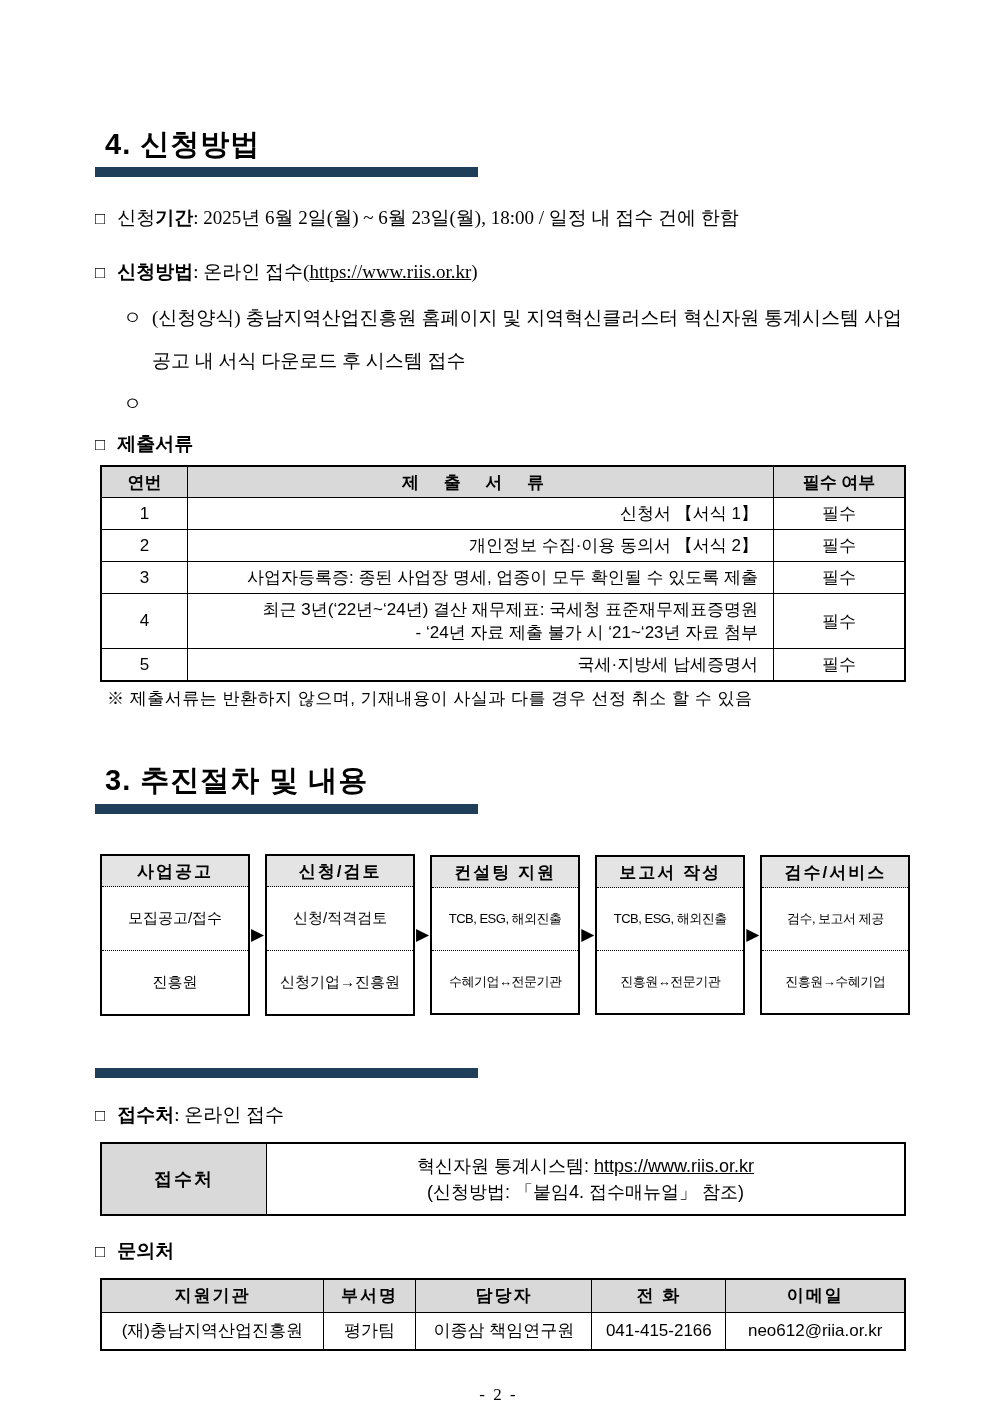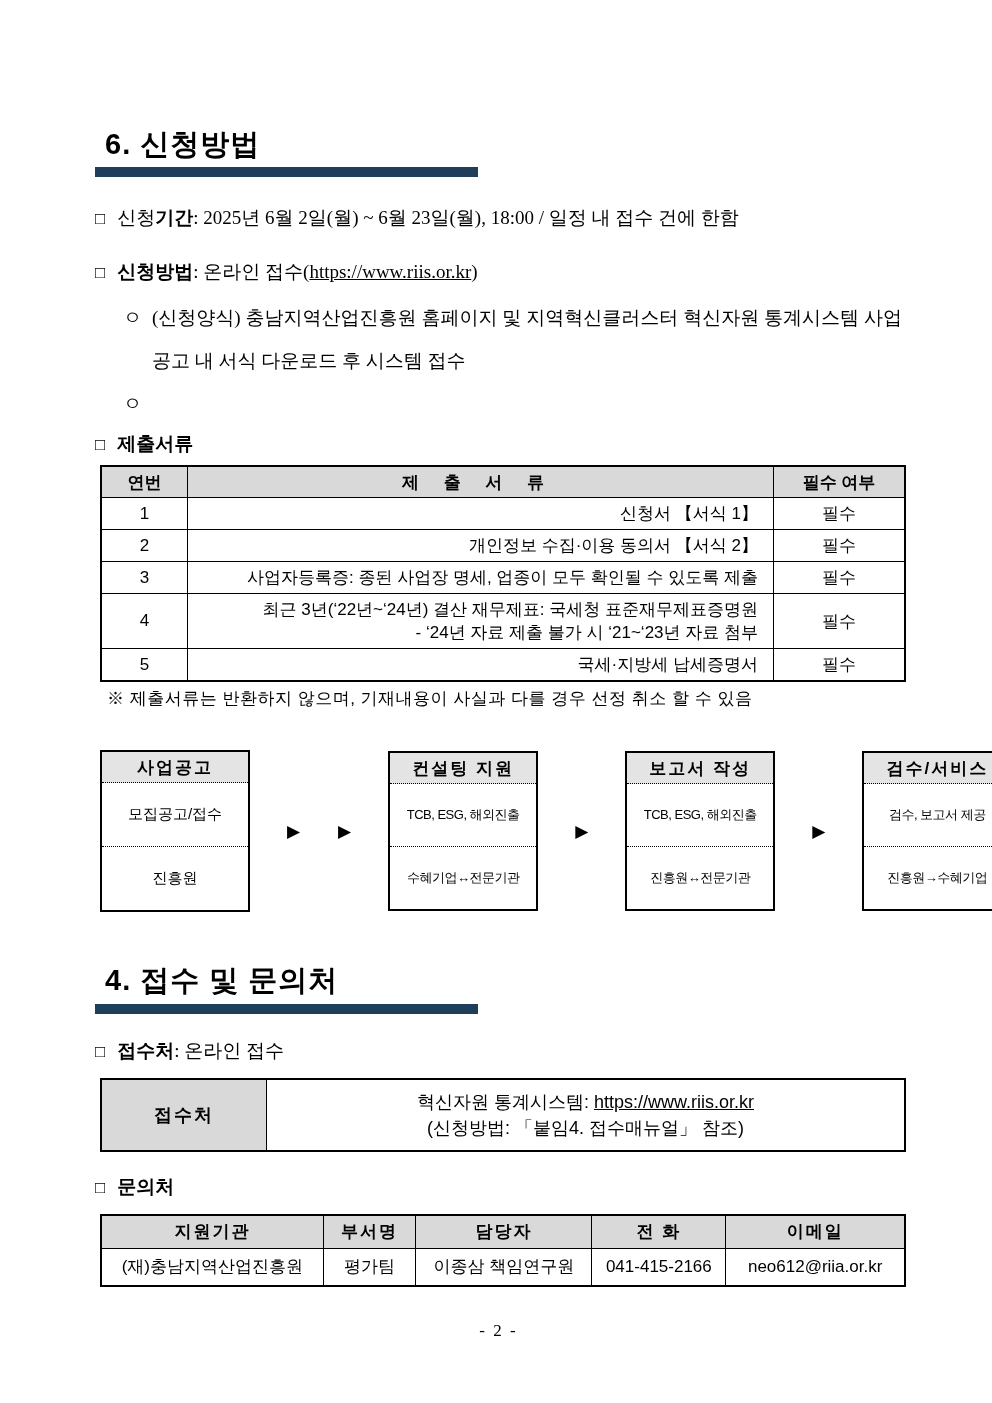--- a/index.html
+++ b/index.html
@@ -152,34 +152,34 @@
     letter-spacing: 2px;
   }
 
   .mt-title2 { }
   .mt-b1 { margin-top: 28px; }
   .mt-b2 { margin-top: 28px; }
   .mt-sub1 { margin-top: 12px; }
   .mt-docs { margin-top: 6px; }
   .mt-table { margin-top: 8px; }
   .mt-s3 { margin-top: 54px; }
-  .mt-flow { margin-top: 40px; gap: 36px; }
+  .mt-flow { margin-top: 40px; }
   .mt-s4 { margin-top: 52px; }
   .mt-recv { margin-top: 24px; }
   .mt-recvtbl { margin-top: 14px; }
   .mt-contact { margin-top: 22px; }
   .mt-contacttbl { margin-top: 14px; }
 </style>
 </head>
 <body>
 
 <div class="content">
 
   <div class="section mt-title2">
-    <div class="section-title">6. 신청방법</div>
+    <div class="section-title">4. 신청방법</div>
     <div class="title-bar"></div>
   </div>
 
   <div class="bullet-line mt-b1">
     <span class="bullet">□</span>
     <span><span>신청</span><span class="b-strong">기간</span><span>: 2025년 6월 2일(월) ~ 6월 23일(월), 18:00 / 일정 내 접수 건에 한함</span></span>
   </div>
 
   <div class="bullet-line mt-b2">
     <span class="bullet">□</span>
@@ -233,28 +233,37 @@
     <tr>
       <td class="col-no">5</td>
       <td class="col-doc">국세·지방세 납세증명서</td>
       <td class="col-req">필수</td>
     </tr>
   </tbody>
     </table>
 
   <div class="doc-note">※ 제출서류는 반환하지 않으며, 기재내용이 사실과 다를 경우 선정 취소 할 수 있음</div>
 
+  <div class="section mt-s3">
+    <div class="section-title">3. 추진절차 및 내용</div>
+    <div class="title-bar"></div>
+  </div>
 
   <div class="flow mt-flow">
     <div class="flow-step">
       <div class="flow-head">사업공고</div>
       <div class="flow-cell mid">모집공고/접수</div>
       <div class="flow-cell">진흥원</div>
     </div>
     <div class="flow-arrow">▶</div>
+    <div class="flow-step">
+      <div class="flow-head">신청/검토</div>
+      <div class="flow-cell mid">신청/적격검토</div>
+      <div class="flow-cell">신청기업→진흥원</div>
+    </div>
     <div class="flow-arrow">▶</div>
     <div class="flow-step">
       <div class="flow-head">컨설팅 지원</div>
       <div class="flow-cell mid tight">TCB, ESG, 해외진출</div>
       <div class="flow-cell tight">수혜기업↔전문기관</div>
     </div>
     <div class="flow-arrow">▶</div>
     <div class="flow-step">
       <div class="flow-head">보고서 작성</div>
       <div class="flow-cell mid tight">TCB, ESG, 해외진출</div>
@@ -262,21 +271,20 @@
     </div>
     <div class="flow-arrow">▶</div>
     <div class="flow-step">
       <div class="flow-head">검수/서비스</div>
       <div class="flow-cell mid tight">검수, 보고서 제공</div>
       <div class="flow-cell tight">진흥원→수혜기업</div>
     </div>
   </div>
 
   <div class="section mt-s4">
-    <div class="section-title">4. 접수 및 문의처</div>
     <div class="title-bar"></div>
   </div>
 
   <div class="bullet-line mt-recv">
     <span class="bullet">□</span>
     <span><span class="b-strong">접수처</span><span>: 온라인 접수</span></span>
   </div>
 
   <table class="recv-table mt-recvtbl">
     <tbody>

